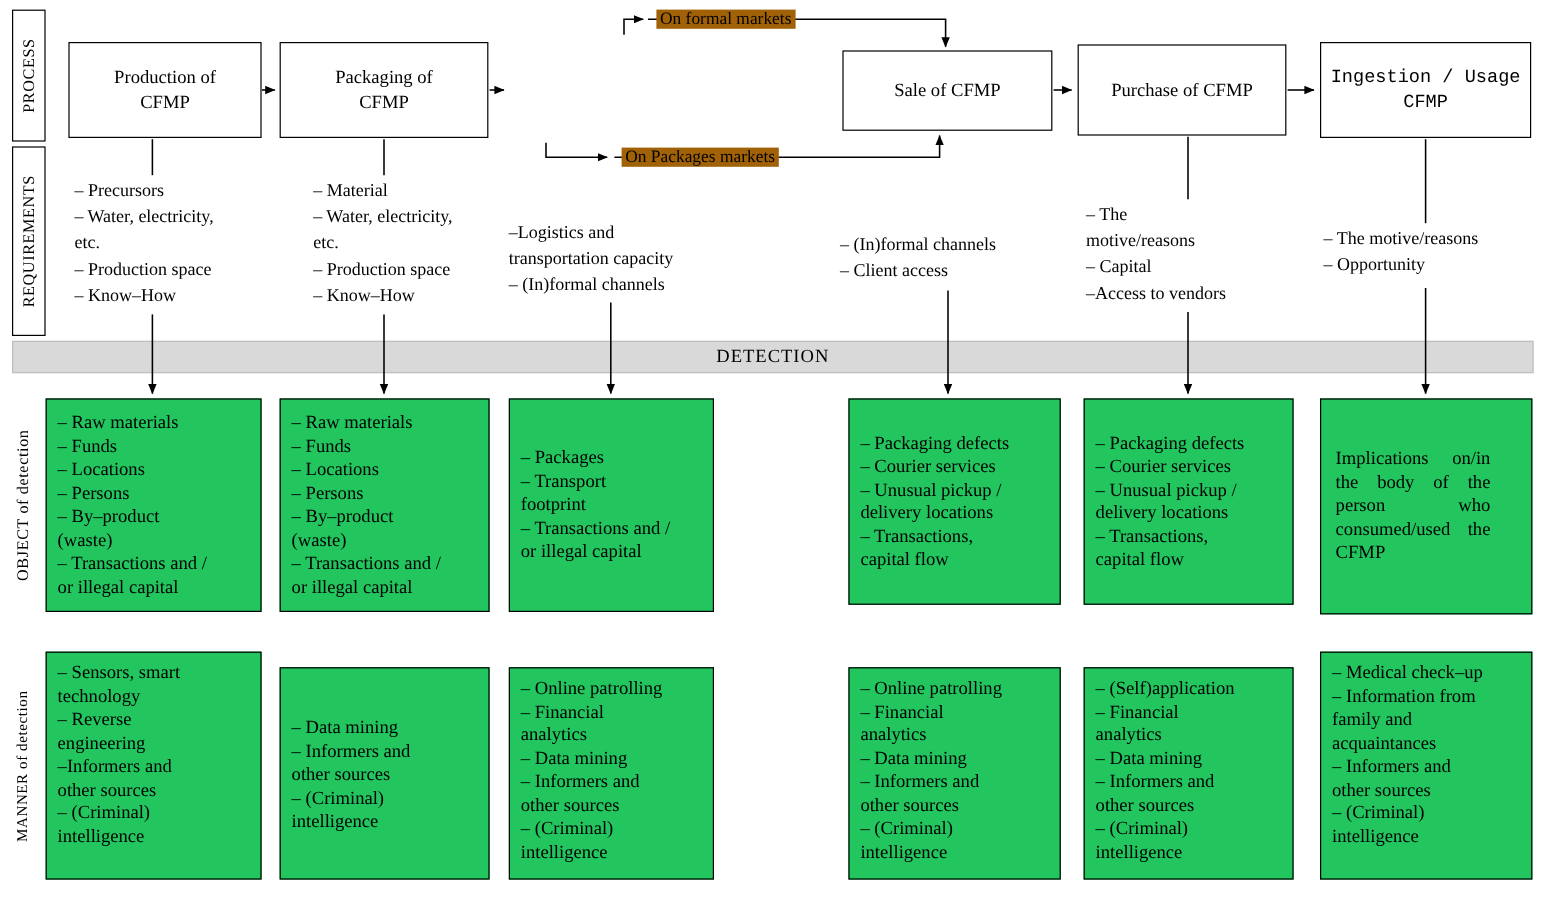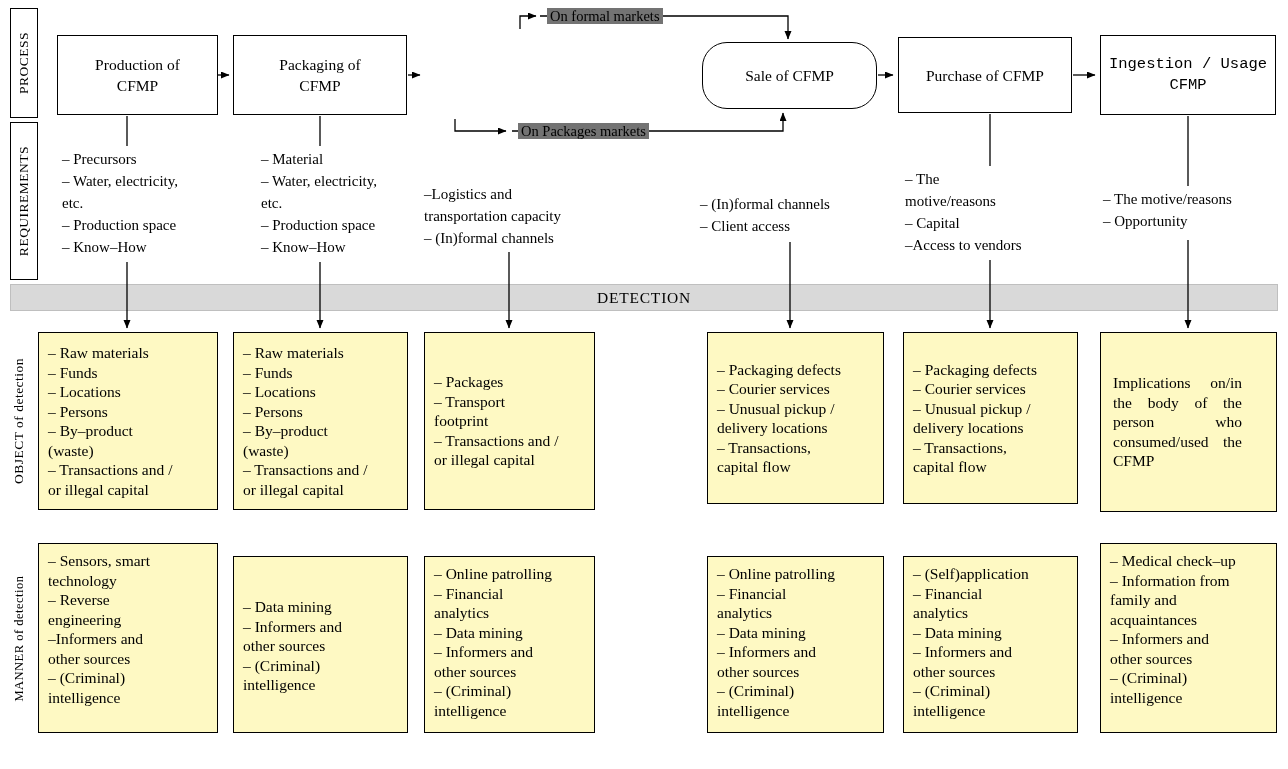--- a/index.html
+++ b/index.html
@@ -17,40 +17,40 @@
   .vl-manner  { left:3px;  top:543px; width:33px; height:190px; background:transparent; }
   .vl-manner span { font-size:12.5px; }
 
   
   .pbox { position:absolute; border:1.2px solid #000; background:#fff; display:flex; align-items:center; justify-content:center;
           text-align:center; font-size:15.5px; line-height:21px; z-index:3; }
   .pbox span { white-space:pre-line; }
   .pb1{left:57px;  top:35px; width:161px; height:80px;}
   .pb2{left:233px; top:35px; width:174px; height:80px;}
   .pb3{left:424px; top:29px; width:171px; height:90px;}
-  .pb4{left:702px; top:42px; width:175px; height:67px;border-radius:25px;}
+  .pb4{left:702px; top:42px; width:175px; height:67px;}
   .pb5{left:898px; top:37px; width:174px; height:76px;}
   .pb6{left:1100px;top:35px; width:176px; height:80px;font-family:Liberation Mono, monospace;}
 
   
   .req { position:absolute; font-size:15px; line-height:22px; white-space:pre-line; z-index:3; }
   .rq1{left:62px;  top:148px; width:165px;}
   .rq2{left:261px; top:148px; width:160px;}
   .rq3{left:424px; top:183px; width:192px;}
   .rq4{left:700px; top:193px; width:180px;}
   .rq5{left:905px; top:168px; width:135px;}
   .rq6{left:1103px;top:188px; width:178px;}
 
   
   .detection-bar { position:absolute; left:10px; top:284px; width:1268px; height:27px; background:#d9d9d9;
                    border:1px solid #bfbfbf; display:flex; align-items:center; justify-content:center;
                    font-size:15.5px; letter-spacing:.8px; z-index:1; }
 
   
-  .cbox { position:absolute; border:1.2px solid #000; background:#fef9c3; display:flex; font-size:15.5px;
+  .cbox { position:absolute; border:1.2px solid #000; background:#22c55e; display:flex; font-size:15.5px;
           line-height:19.5px; z-index:3; }
   .cbox .pre { white-space:pre-line; }
   .obox { align-items:center; padding:4px 6px 4px 9px; }
   .mbox { flex-direction:column; justify-content:flex-start; padding:7px 6px 4px 9px; }
   .mbox.center { justify-content:center; }
 
   .ob1{left:38px;  top:332px; width:180px; height:178px;}
   .ob2{left:233px; top:332px; width:175px; height:178px;}
   .ob3{left:424px; top:332px; width:171px; height:178px;}
   .ob4{left:707px; top:332px; width:177px; height:172px;}
@@ -62,21 +62,21 @@
   .mb2{left:233px; top:556px; width:175px; height:177px;}
   .mb3{left:424px; top:556px; width:171px; height:177px;}
   .mb4{left:707px; top:556px; width:177px; height:177px;}
   .mb5{left:903px; top:556px; width:175px; height:177px;}
   .mb6{left:1100px;top:543px; width:177px; height:190px;}
 
   
   svg.flow { position:absolute; left:0; top:0; z-index:2; pointer-events:none; }
 
   
-  .route-label { position:absolute; background:#737373; padding:0 3px; font-size:14.5px; line-height:16px; z-index:4; white-space:nowrap; }
+  .route-label { position:absolute; background:#a16207; padding:0 3px; font-size:14.5px; line-height:16px; z-index:4; white-space:nowrap; }
   .rl-formal   { left:547px; top:8px; }
   .rl-informal { left:518px; top:123px; }
 </style>
 </head>
 <body>
 
 <div class="canvas">
 
   <div class="detection-bar">
     <span>DETECTION</span>

